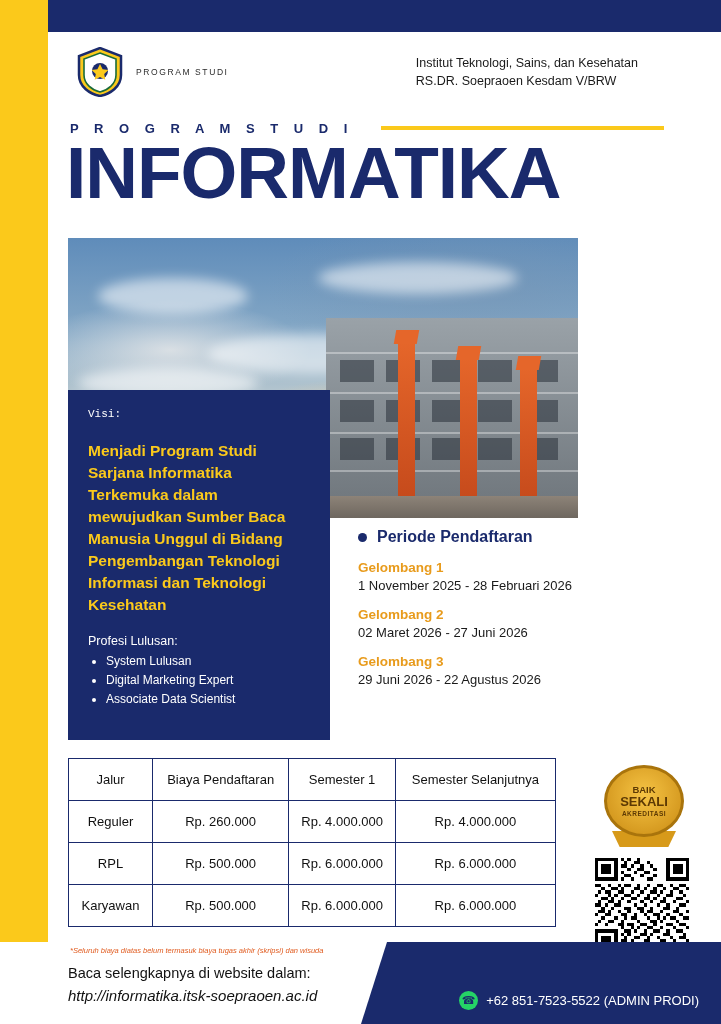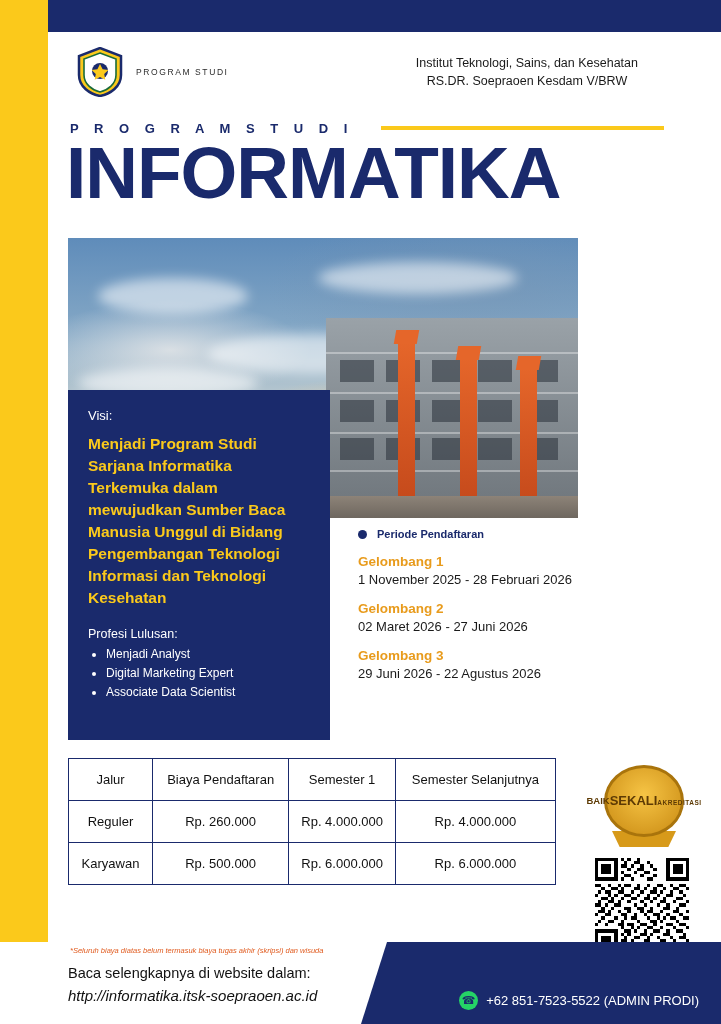--- a/index.html
+++ b/index.html
@@ -57,21 +57,21 @@
     font-size: 8.5px; letter-spacing: 1.6px;
     color: #2b2b2b;
   }
   .brand .big {
     font-size: 18.5px; font-weight: bold;
     letter-spacing: 0.6px;
     color: #111111;
   }
   .inst {
     margin-left: auto; margin-right: 26px;
-    text-align: center;
+    text-align: left;
     line-height: 1.45;
     font-size: 12.5px;
     color: #1a1a1a;
   }
 
   
   .kicker-row {
     position: absolute; top: 118px; left: 70px;
     width: 600px; height: 20px;
     display: flex; align-items: center;
@@ -150,21 +150,21 @@
 
   
   .vision {
     position: absolute; top: 390px; left: 68px;
     width: 262px; height: 350px;
     background: #1a2a6c;
     color: #ffffff;
     padding: 18px 20px 16px 20px;
   }
   .vision .lbl {
-    font-size: 13px; margin-bottom: 10px;
+    font-size: 11px; margin-bottom: 20px; font-family: Liberation Mono, monospace;
   }
   .vision .text {
     font-size: 15.5px; font-weight: bold;
     color: #fbc91b;
     line-height: 1.42;
   }
   .vision .prof-lbl {
     margin-top: 18px;
     font-size: 12.5px;
   }
@@ -175,21 +175,21 @@
     font-size: 12px; line-height: 1.6;
   }
 
   
   .periode {
     position: absolute; top: 528px; left: 358px;
     width: 310px;
   }
   .periode-head {
     display: flex; align-items: center;
-    font-size: 11px; font-weight: bold;
+    font-size: 16px; font-weight: bold;
     color: #1a2a6c;
     margin-bottom: 14px;
   }
   .bullet-dot {
     width: 9px; height: 9px; border-radius: 50%;
     background: #1a2a6c;
     margin-right: 10px;
   }
   .gel { margin-bottom: 14px; }
   .gel .g-title {
@@ -268,21 +268,21 @@
   .seal {
     position: absolute; top: 765px; left: 596px;
     width: 96px; height: 82px;
   }
   .seal .ring {
     position: absolute; top: 0; left: 8px;
     width: 80px; height: 72px;
     border-radius: 50%;
     background: radial-gradient(circle at 50% 40%, #f6c445, #c98a12);
     border: 3px solid #a9740c;
-    display: flex; flex-direction: row;
+    display: flex; flex-direction: column;
     align-items: center; justify-content: center;
     color: #5d3a04;
     text-align: center;
   }
   .seal .s1 { font-size: 9.5px; font-weight: bold; line-height: 1.05; }
   .seal .s2 { font-size: 13px; font-weight: bold; line-height: 1.05; text-align: right; }
   .seal .s3 { font-size: 6.5px; font-weight: bold; letter-spacing: .5px; margin-top: 2px;}
   .seal .ribbon {
     position: absolute; bottom: 0; left: 16px;
     width: 64px; height: 16px;
@@ -365,21 +365,21 @@
     <div class="pillar" style="left:392px; height:160px;"></div>
     <div class="pillar" style="left:452px; height:150px;"></div>
     <div class="ground"></div>
   </div>
 
   <div class="vision">
     <div class="lbl">Visi:</div>
     <div class="text">Menjadi Program Studi Sarjana Informatika Terkemuka dalam mewujudkan Sumber Baca Manusia Unggul di Bidang Pengembangan Teknologi Informasi dan Teknologi Kesehatan</div>
     <div class="prof-lbl">Profesi Lulusan:</div>
     <ul>
-      <li>Menjadi Analyst</li>
+      <li>System Lulusan</li>
       <li>Digital Marketing Expert</li>
       <li>Associate Data Scientist</li>
     </ul>
   </div>
 
   <div class="periode">
     <div class="periode-head">
       <span class="bullet-dot"></span>
       <span>Periode Pendaftaran</span>
     </div>
@@ -405,20 +405,26 @@
         <th>Semester 1</th>
         <th>Semester Selanjutnya</th>
       </tr>
     </thead>
     <tbody>
       <tr>
         <td class="jalur">Reguler</td>
         <td>Rp. 260.000</td>
         <td>Rp. 4.000.000</td>
         <td>Rp. 4.000.000</td>
+      </tr>
+      <tr>
+        <td class="jalur">RPL</td>
+        <td>Rp. 500.000</td>
+        <td>Rp. 6.000.000</td>
+        <td>Rp. 6.000.000</td>
       </tr>
       <tr>
         <td class="jalur">Karyawan</td>
         <td>Rp. 500.000</td>
         <td>Rp. 6.000.000</td>
         <td>Rp. 6.000.000</td>
       </tr>
     </tbody>
   </table>
 

